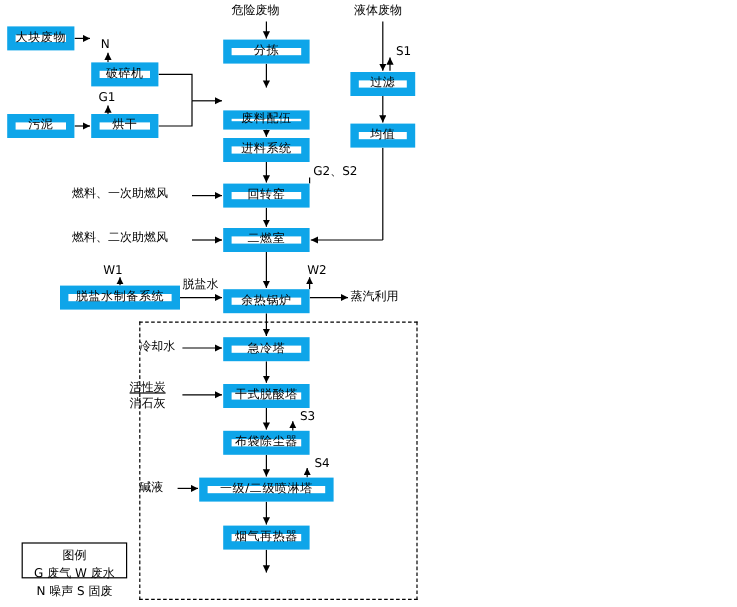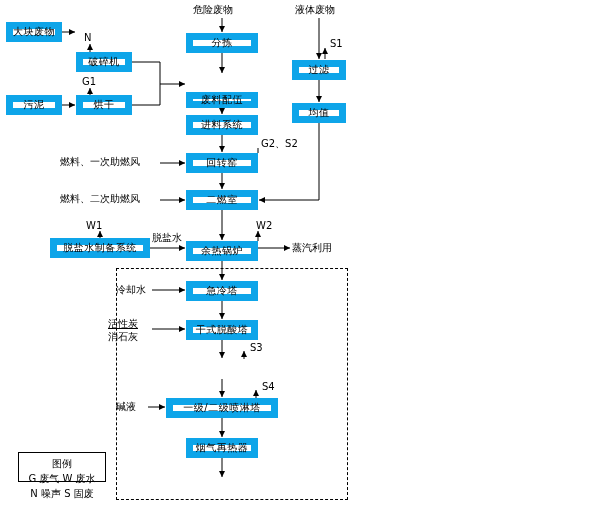--- a/index.html
+++ b/index.html
@@ -138,20 +138,21 @@
   <div class="box" style="left:6px;top:95px;width:56px;height:20px;">污泥</div>
   <div class="box" style="left:76px;top:95px;width:56px;height:20px;">烘干</div>
   <div class="box" style="left:292px;top:103px;width:54px;height:20px;">均值</div>
   <div class="box" style="left:186px;top:115px;width:72px;height:20px;">进料系统</div>
   <div class="box" style="left:186px;top:153px;width:72px;height:20px;">回转窑</div>
   <div class="box" style="left:186px;top:190px;width:72px;height:20px;">二燃室</div>
   <div class="box" style="left:50px;top:238px;width:100px;height:20px;">脱盐水制备系统</div>
   <div class="box" style="left:186px;top:241px;width:72px;height:20px;">余热锅炉</div>
   <div class="box" style="left:186px;top:281px;width:72px;height:20px;">急冷塔</div>
   <div class="box" style="left:186px;top:320px;width:72px;height:20px;">干式脱酸塔</div>
+  <div class="box" style="left:186px;top:359px;width:72px;height:20px;">布袋除尘器</div>
   <div class="box" style="left:166px;top:398px;width:112px;height:20px;">一级/二级喷淋塔</div>
   <div class="box" style="left:186px;top:438px;width:72px;height:20px;">烟气再热器</div>
   <div class="box" style="left:186px;top:478px;width:72px;height:20px;margin-top:41px;">烟囱排放</div>
 
   <div class="lbl" style="left:84px;top:32px;">N</div>
   <div class="lbl" style="left:82px;top:76px;">G1</div>
   <div class="lbl" style="left:330px;top:38px;">S1</div>
   <div class="lbl" style="left:261px;top:138px;">G2、S2</div>
   <div class="lbl" style="left:60px;top:156px;">燃料、一次助燃风</div>
   <div class="lbl" style="left:60px;top:193px;">燃料、二次助燃风</div>

